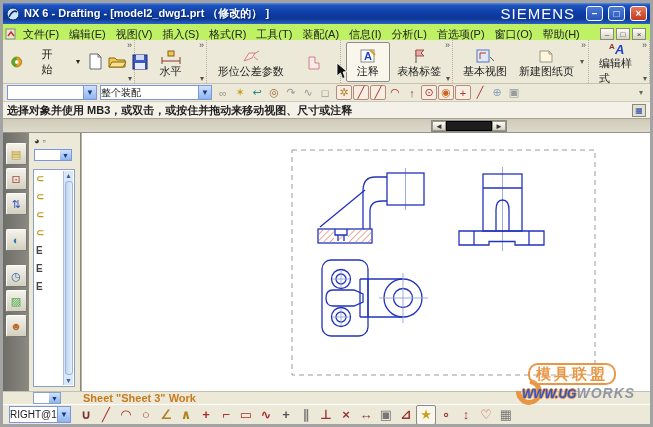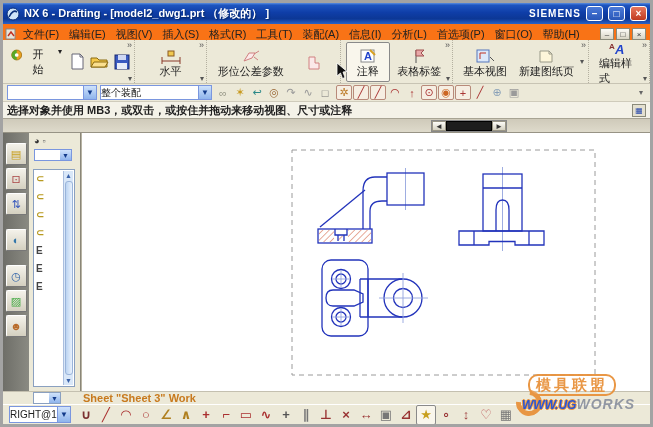--- a/index.html
+++ b/index.html
@@ -7,41 +7,41 @@
     --status-orange:#c87a1e; --watermark-orange:#e8923c;
   }
   *{box-sizing:border-box;margin:0;padding:0}
   body{background:#555;font-family:"Liberation Sans","DejaVu Sans",sans-serif;}
   .win{position:relative;width:653px;height:427px;background:#ece9d8;border:3px solid #a3a3a3;overflow:hidden;font-size:11px;color:#222}
 
   
   .titlebar{position:absolute;left:0;top:0;right:0;height:21px;display:flex;align-items:center;gap:4px;
     background:linear-gradient(180deg,#5a8ee0 0%,#1e55c0 10%,#0f3ea8 45%,#0c3795 75%,#2a63c8 100%);color:#fff;padding:0 3px}
   .titlebar .ttext{flex:1;font-weight:bold;font-size:11px;white-space:nowrap;overflow:hidden;text-shadow:1px 1px 1px #062a6e}
-  .brand{font-weight:bold;letter-spacing:1px;font-size:10px;}
+  .brand{font-weight:normal;letter-spacing:1px;font-size:15px;margin-right:6px}
   .wbtn{width:17px;height:15px;display:flex;align-items:center;justify-content:center;font-size:10px;font-weight:bold;
     border:1px solid #fff;border-radius:3px;background:linear-gradient(#4a7ad8,#2a57b8);color:#fff;margin-left:1px}
   .wbtn.close{background:linear-gradient(#e8775c,#c03a20)}
 
   
-  .menubar{position:absolute;left:0;top:21px;right:0;height:16px;background:#f97316;border-bottom:1px solid #d8d4c4;display:flex;align-items:center;padding:10px 2px}
+  .menubar{position:absolute;left:0;top:21px;right:0;height:16px;background:#bef264;border-bottom:1px solid #d8d4c4;display:flex;align-items:center;padding:10px 2px}
   .menu-items{display:flex;align-items:center;flex:1}
   .menu-items span{padding:0 5px;white-space:nowrap;cursor:default}
   .mdi{display:flex;gap:2px;margin-right:2px}
   .mbtn{width:14px;height:12px;border:1px solid #8a8a7a;background:linear-gradient(#fdfcf8,#d8d4c4);display:flex;align-items:center;justify-content:center;font-size:8px;color:#333}
 
   
   .toolbar{position:absolute;left:0;top:37px;right:0;height:44px;display:flex;background:#ece9d8;border-bottom:1px solid #c8c4b4}
   .tsec{position:relative;height:100%;border-right:1px dotted #b4b0a0;display:flex;align-items:center;padding:0 4px}
   .chev{position:absolute;top:1px;right:2px;font-size:9px;color:#555;line-height:8px}
   .more{position:absolute;bottom:0;right:2px;font-size:8px;color:#555;line-height:8px}
   .tbtn{display:flex;flex-direction:column;align-items:center;justify-content:center;padding:2px 5px;border:1px solid transparent;border-radius:2px;color:#222;min-width:44px}
   .tbtn .ticn{height:19px;display:flex;align-items:flex-end;justify-content:center}
   .tbtn.pressed{background:#f9f6ec;border:1px solid #8a8a8a}
-  .startbtn{display:flex;gap:10px;padding:2px 4px;font-size:11px}
+  .startbtn{display:flex;align-items:center;gap:19px;padding:2px 4px;font-size:11px}
   .fileicons{display:flex;gap:5px;align-items:center;margin-left:4px}
 
   
   .selbar{position:absolute;left:0;top:81px;right:0;height:18px;display:flex;align-items:center;gap:3px;padding:0 4px;background:#ece9d8;border-bottom:1px solid #cfcbbb}
   .combo{height:15px;background:#fff;border:1px solid #7a96df;display:flex;align-items:center;font-size:10px}
   .combo .cval{flex:1;padding:0 0;white-space:nowrap;overflow:hidden}
   .combo .cbtn{width:13px;height:100%;background:linear-gradient(#cfe2fb,#8fb4ec);border-left:1px solid #7a96df;display:flex;align-items:center;justify-content:center;font-size:8px;color:#123a8a}
   .iconrow{display:flex;align-items:center;gap:1px}
   .sicon{width:16px;height:15px;display:flex;align-items:center;justify-content:center;font-size:11px}
   .sicon.boxed{border:1px solid #b88a7a;background:#f6eee2;border-radius:2px}
@@ -89,21 +89,21 @@
   .stext{position:absolute;left:80px;top:0;font-weight:bold;font-size:11px;color:var(--status-orange);white-space:nowrap}
 
   
   .bottombar{position:absolute;left:0;top:401px;right:0;bottom:0;background:#ece9d8;border-top:1px solid #fff;display:flex;align-items:center;padding-left:6px;gap:1px}
   .bcombo{width:62px;height:17px;margin-right:4px}
   .bicons{display:flex;align-items:center}
   .bicons span{width:20px;height:20px;display:flex;align-items:center;justify-content:center;font-size:13px;font-weight:bold}
   .bicons span.pressed{background:#f9f6ec;border:1px solid #8a8a8a;border-radius:2px}
 
   
-  .watermark{position:absolute;right:4px;bottom:1px;width:132px;height:49px;pointer-events:none;opacity:.95}
+  .watermark{position:absolute;right:4px;bottom:1px;width:132px;height:60px;pointer-events:none;opacity:.95}
   .wm1{position:absolute;top:0;left:14px;font-size:15px;font-weight:bold;letter-spacing:3px;color:var(--watermark-orange);
     border:2px solid var(--watermark-orange);border-radius:10px;padding:0 6px;background:rgba(255,255,255,.15);line-height:18px}
   .swoosh{position:absolute;left:2px;top:16px;width:26px;height:26px;border:5px solid var(--watermark-orange);border-radius:50%;border-top-color:transparent;transform:rotate(-40deg)}
   .wm2{position:absolute;left:8px;top:22px;font-size:12px;font-weight:bold;font-style:italic;white-space:nowrap}
   .wm2 .a{color:#1d4ed8;text-shadow:-1px 0 var(--watermark-orange),1px 0 var(--watermark-orange),0 -1px var(--watermark-orange),0 1px var(--watermark-orange)}
   .wm2 .b{color:#8d93a0;font-size:14px;letter-spacing:1px}
 
   
   .isvg{display:block}
   .cursor-overlay{position:absolute;left:333px;top:59px;z-index:30}

